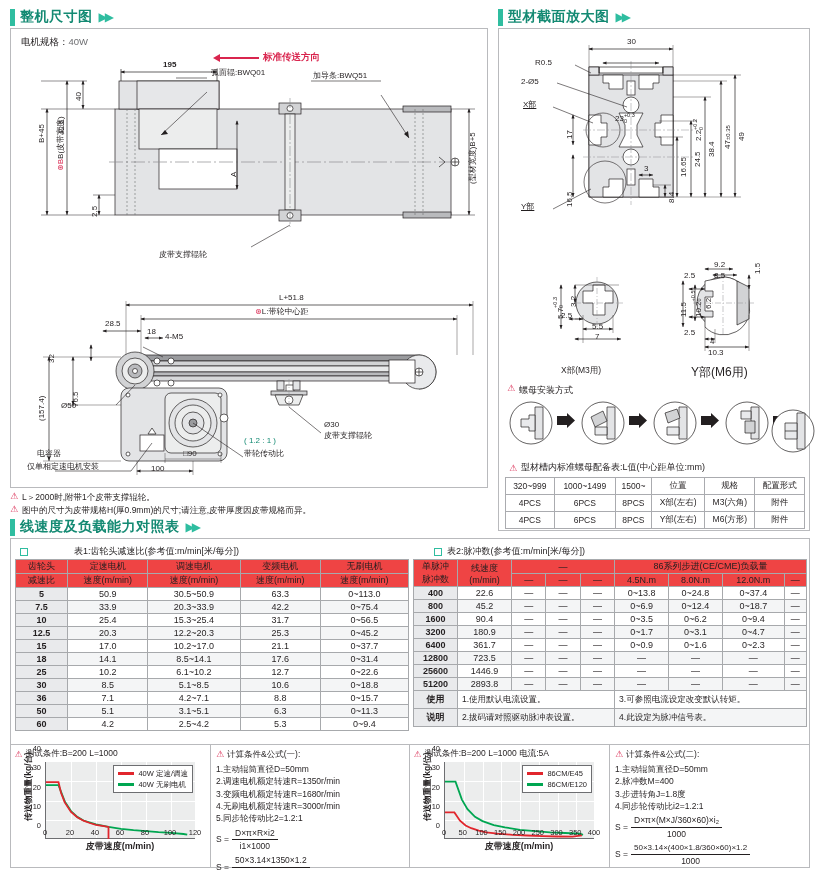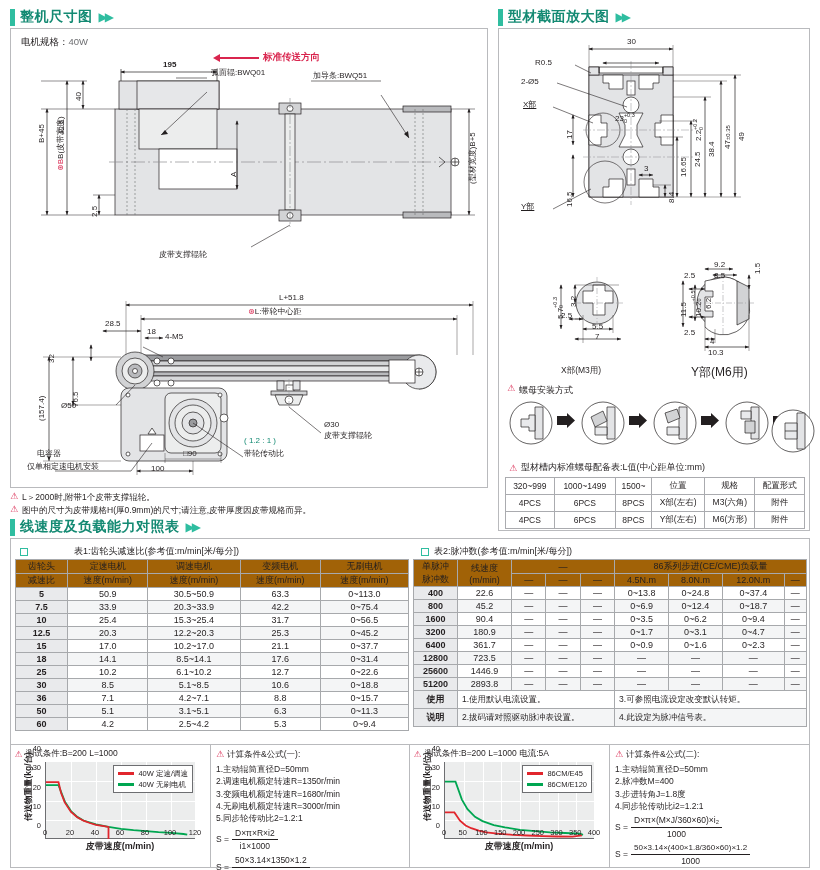--- a/index.html
+++ b/index.html
@@ -57,21 +57,21 @@
   
   #botsec { position:absolute; left:10px; top:516px; width:800px; }
   #botpanel { position:relative; border:1px solid #b9babd; height:330px; }
 
   .tbl-cap { display:flex; gap:5px; align-items:center; font-size:9px; margin:4px 0 3px 5px; }
   .cap-sq { width:8px; height:8px; border:1.3px solid #2fbda0; display:inline-block; }
 
   table.data { border-collapse:collapse; font-size:9px; }
   table.data td, table.data th { border:1px solid #a7a9ac; text-align:center; padding:0 2px;
       height:13px; font-weight:normal; white-space:nowrap; }
-  table.data th { background:#a16207; }
+  table.data th { background:#ef4444; }
   table.data td.idx { background:#e9eaec; font-weight:bold; }
   table.data tr:nth-child(even) td:not(.idx) { background:#f4f5f6; }
 
   .note-cell { font-size:8.5px; text-align:left !important; padding:2px 4px !important; line-height:1.5; }
 
   
   .fbox { font-size:8.5px; line-height:1.45; }
   .fbox .hd { display:flex; gap:3px; align-items:center; font-weight:normal; margin-bottom:2px; }
   .frac { display:inline-block; vertical-align:middle; text-align:center; }
   .frac .num { border-bottom:1px solid #231f20; padding:0 3px; display:block; }
@@ -279,21 +279,21 @@
           <line x1="126" y1="176" x2="126" y2="190" stroke-width="0.4"></line>
           <line x1="182" y1="176" x2="182" y2="190" stroke-width="0.4"></line>
 
           <line x1="154" y1="174" x2="210" y2="174" stroke-width="0.4"></line>
           <line x1="154" y1="168" x2="154" y2="178" stroke-width="0.4"></line>
           <line x1="210" y1="168" x2="210" y2="178" stroke-width="0.4"></line>
         </g>
       </svg>
 
       <div class="lbl" style="left:268px;top:265px;">L+51.8</div>
-      <div class="lbl" style="left:237px;top:279px;"><span style="color:#d9254e;">⊛</span><span>L:带轮中心距</span></div>
+      <div class="lbl" style="left:244px;top:279px;"><span style="color:#d9254e;">⊛</span><span>L:带轮中心距</span></div>
       <div class="lbl" style="left:94px;top:291px;">28.5</div>
       <div class="lbl" style="left:136px;top:299px;">18</div>
       <div class="lbl" style="left:154px;top:304px;">4-M5</div>
       <div class="vlbl" style="left:36px;top:334px;">32</div>
       <div class="vlbl" style="left:60px;top:378px;">76.5</div>
       <div class="vlbl" style="left:26px;top:392px;">(157.4)</div>
       <div class="lbl" style="left:50px;top:373px;">Ø50</div>
       <div class="lbl" style="left:313px;top:392px;">Ø30</div>
       <div class="lbl" style="left:313px;top:403px;">皮带支撑辊轮</div>
       <div class="lbl" style="left:233px;top:408px;color:#148a73;">( 1.2 : 1 )</div>
@@ -570,21 +570,21 @@
       <span class="sec-title">线速度及负载能力对照表</span>
       <span class="sec-arrows">▶▶</span>
     </div>
 
     <div id="botpanel">
 
       <div class="tbl-cap" style="position:absolute;left:4px;top:2px;gap:46px;">
         <span class="cap-sq"></span>
         <span>表1:齿轮头减速比(参考值:m/min[米/每分])</span>
       </div>
-      <div class="tbl-cap" style="position:absolute;left:405px;top:2px;text-align:right;">
+      <div class="tbl-cap" style="position:absolute;left:418px;top:2px;text-align:right;">
         <span class="cap-sq"></span>
         <span>表2:脉冲数(参考值:m/min[米/每分])</span>
       </div>
 
       <table class="data" style="position:absolute;left:4px;top:20px;width:394px;">
         <thead>
           <tr>
             <th style="width:52px">齿轮头</th>
             <th style="width:80px">定速电机</th>
             <th style="width:92px">调速电机</th>

